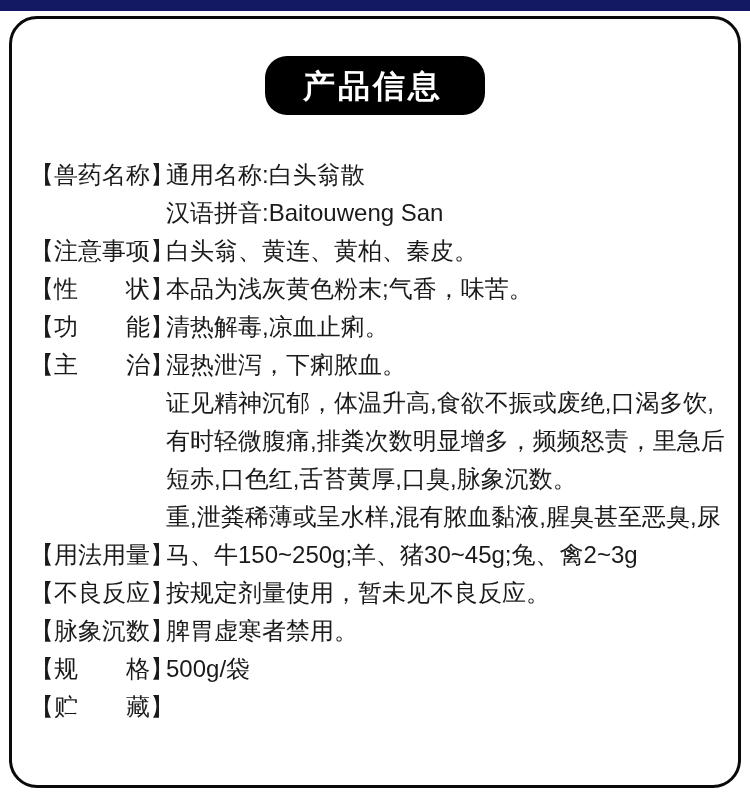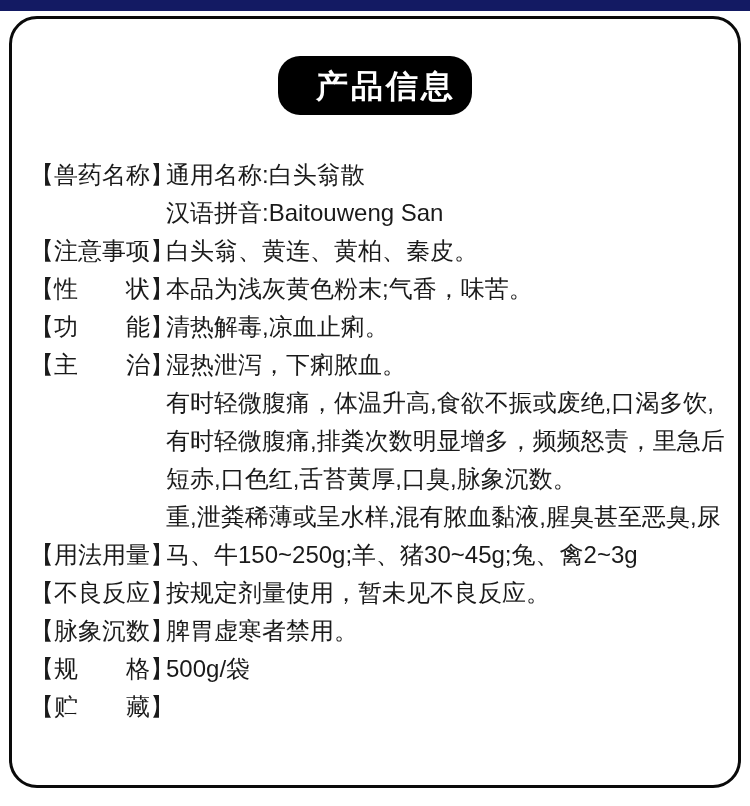--- a/index.html
+++ b/index.html
@@ -45,21 +45,21 @@
   .badge {
     display: block;
     width: fit-content;
     margin: 37px auto 16px auto;
     background: var(--badge_bg);
     color: var(--badge_text);
     font-size: 32px;
     font-weight: bold;
     letter-spacing: 3px;
     line-height: 1;
-    padding: 14px 16px 13px 38px;
+    padding: 14px 42px 13px 38px;
     border-radius: 22px;
     white-space: nowrap;
   }
   .info-list {
     margin-top: 41px;
     font-size: 24px;
     line-height: 38px;
     color: var(--text);
   }
   .info-row {
@@ -112,21 +112,21 @@
     <span class="info-row-content">清热解毒,凉血止痢。</span>
   </div>
 
   <div class="info-row">
     <span class="info-row-label">【主　　治】</span>
     <span class="info-row-content">湿热泄泻，下痢脓血。</span>
   </div>
 
   <div class="info-row">
     <span class="info-row-label"></span>
-    <span class="info-row-content">有时轻微腹痛，体温升高,食欲不振或废绝,口渴多饮,</span>
+    <span class="info-row-content">证见精神沉郁，体温升高,食欲不振或废绝,口渴多饮,</span>
   </div>
 
   <div class="info-row">
     <span class="info-row-label"></span>
     <span class="info-row-content">有时轻微腹痛,排粪次数明显增多，频频怒责，里急后</span>
   </div>
 
   <div class="info-row">
     <span class="info-row-label"></span>
     <span class="info-row-content">短赤,口色红,舌苔黄厚,口臭,脉象沉数。</span>

